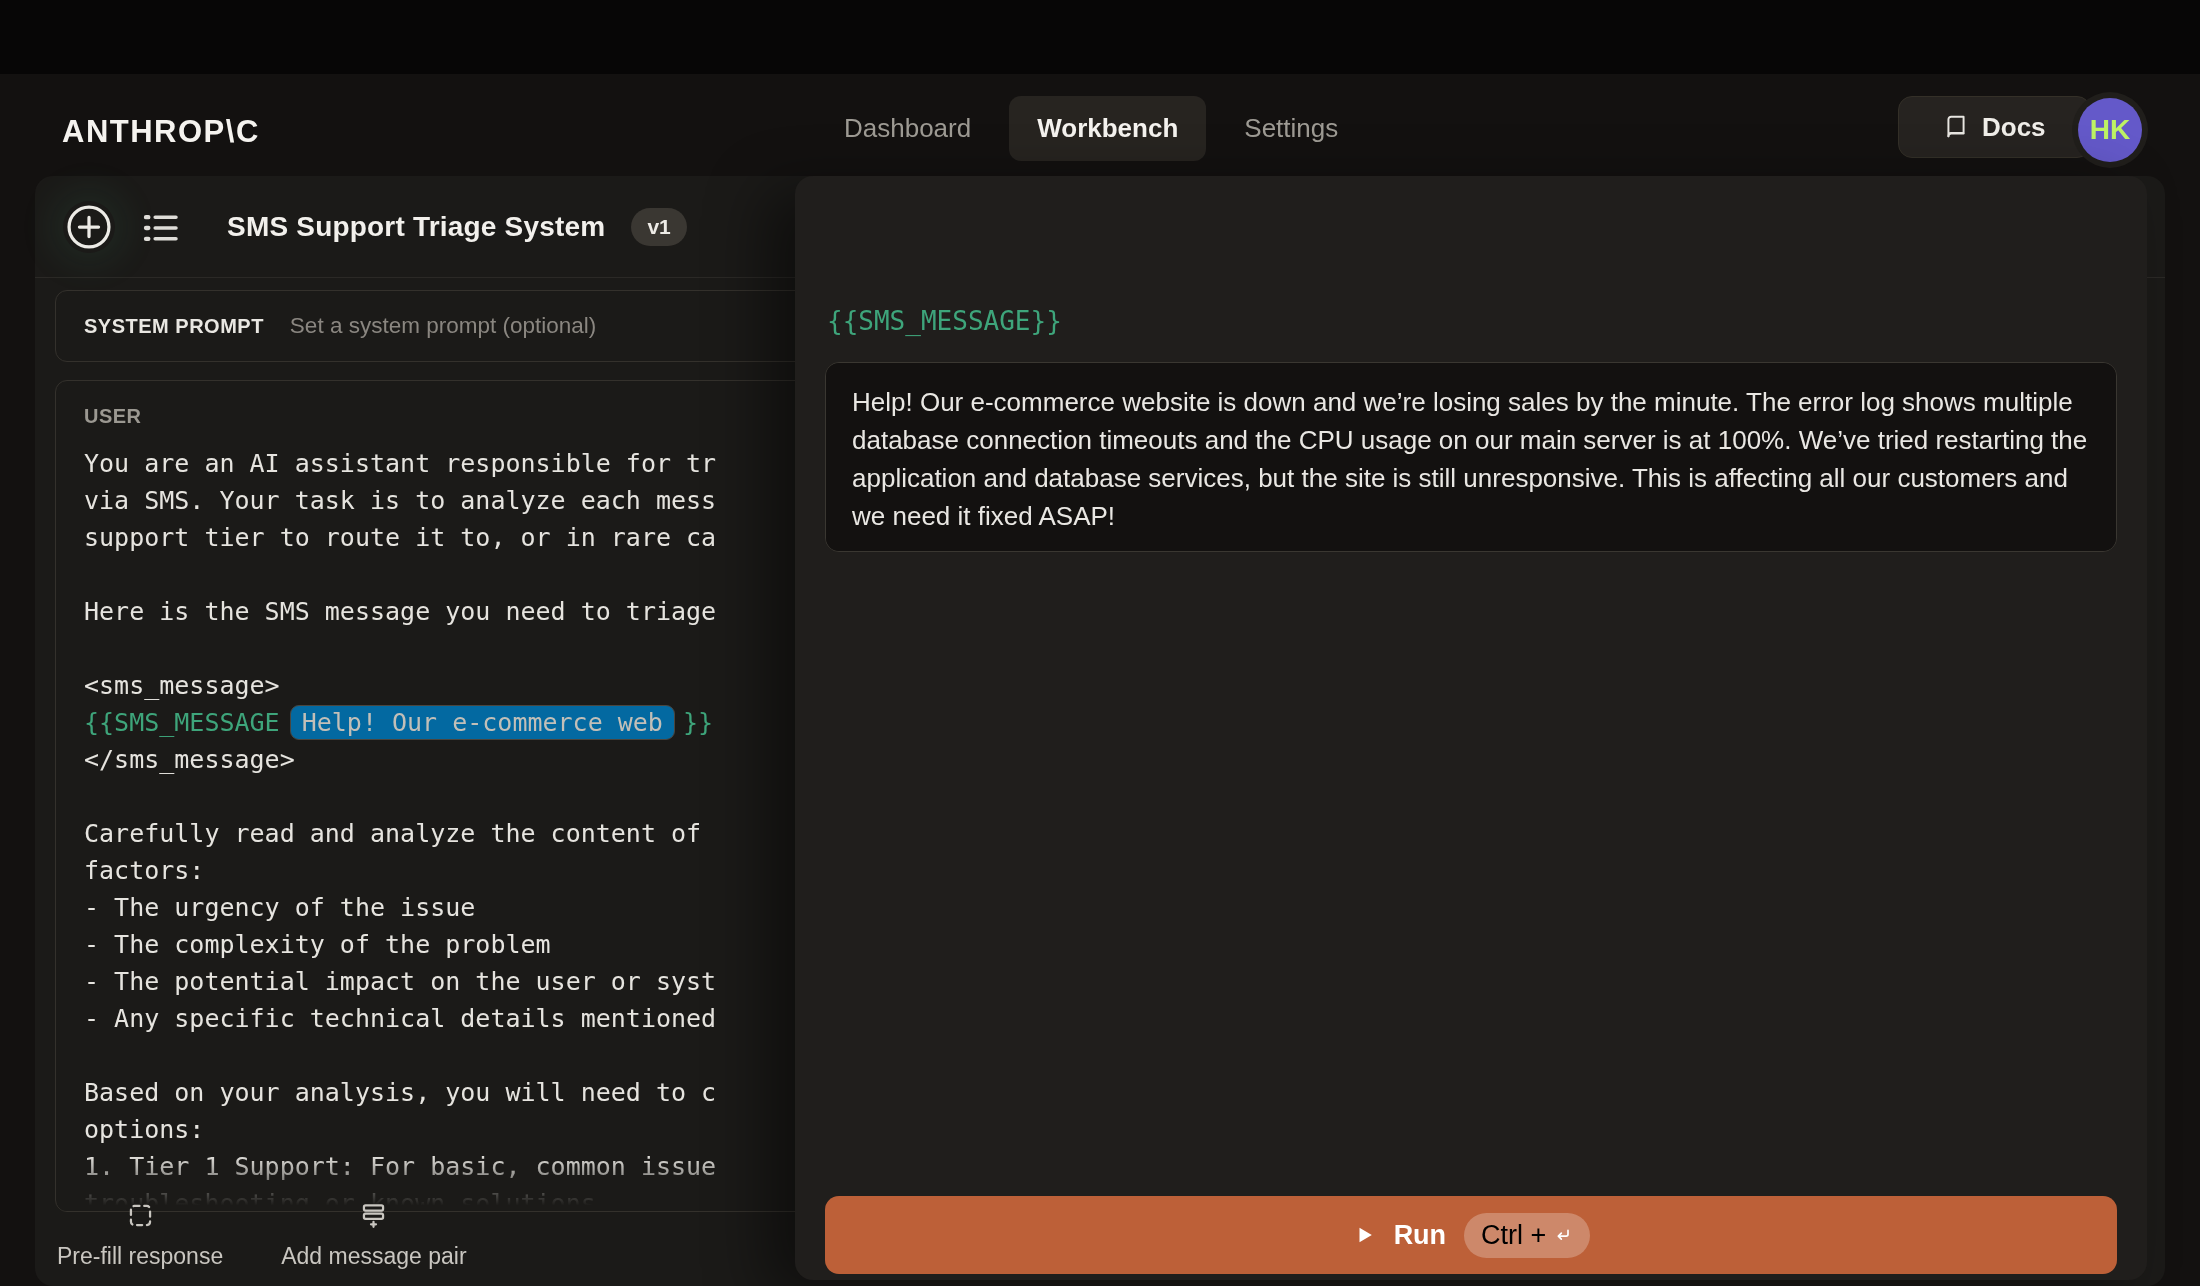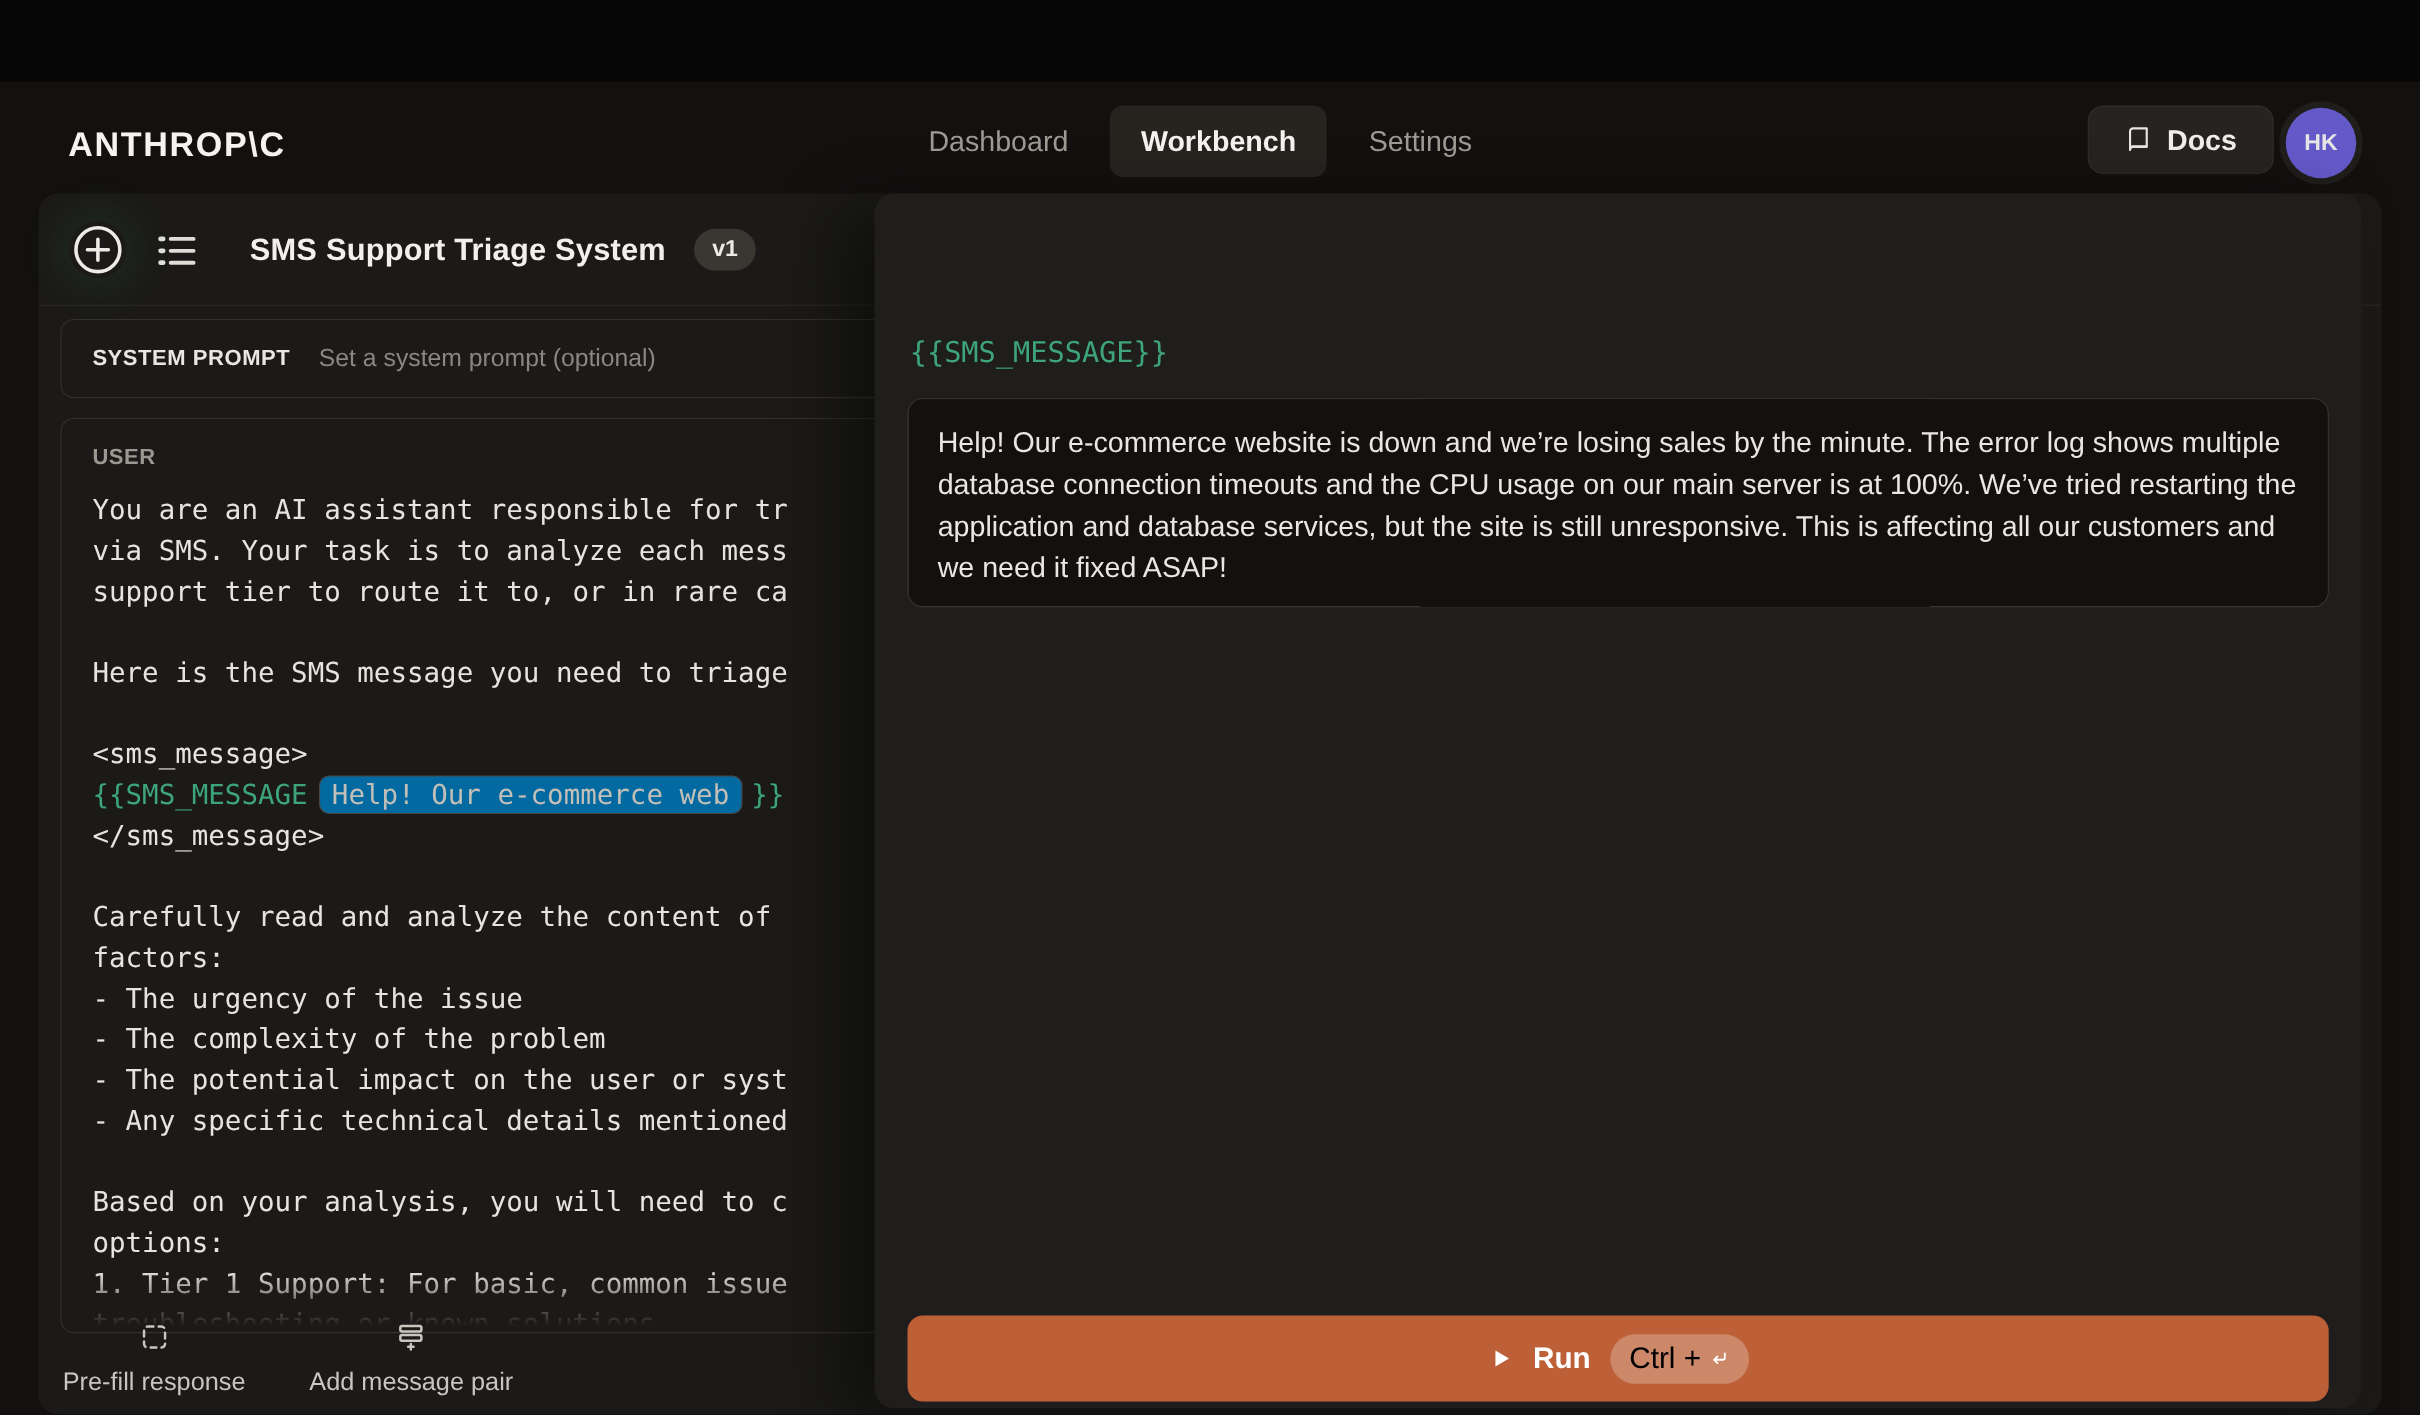--- a/index.html
+++ b/index.html
@@ -7,27 +7,27 @@
               font-family:"Liberation Sans", sans-serif; }
   .stage { position:relative; width:2200px; height:1286px;margin-top:48px; }
   .app-bg { position:absolute; left:0; top:26px; width:2200px; height:1216px; background:#131110; }
 
   
   .logo { position:absolute; left:62px; top:66px; font-size:31px; font-weight:700;
           letter-spacing:1.5px; color:#F5F3EF; }
   .nav-tabs { position:absolute; left:816px; top:48px; display:flex; align-items:center; gap:10px; }
   .nav-tab { font-size:26px; color:#9E9B94; padding:17px 28px; border-radius:12px; cursor:pointer; }
   .nav-tab.active { background:#272420; color:#F5F3EF; font-weight:700; }
-  .docs-btn { position:absolute; left:1898px; top:48px; height:62px; padding:0 32px;
+  .docs-btn { position:absolute; left:1898px; top:48px; height:62px; padding:0 44px;
               display:flex; align-items:center; gap:13px; background:#262320;
               border:1px solid #343028; border-radius:14px; color:#F0EEE9;
               font-size:26px; font-weight:700; cursor:pointer; }
   .avatar { position:absolute; left:2078px; top:50px; width:64px; height:64px; border-radius:50%;
-            background:var(--purple); color:#e5e5e5; display:flex; align-items:center; justify-content:center;
-            font-size:21px; font-weight:700; box-shadow:0 0 0 6px #201E1B; cursor:pointer; }
+            background:var(--purple); color:#bef264; display:flex; align-items:center; justify-content:center;
+            font-size:28px; font-weight:700; box-shadow:0 0 0 6px #201E1B; cursor:pointer; }
 
   
   .prompt-panel { position:absolute; left:35px; top:128px; width:2130px; height:1110px;
                   background:#1B1A18; border-radius:18px; }
   .panel-header { position:absolute; top:0; left:0; right:0; height:102px; border-bottom:1px solid #2B2926; }
   .plus-btn { position:absolute; left:28px; top:25px; width:52px; height:52px; border-radius:50%;
               display:flex; align-items:center; justify-content:center; color:#EDEBE6;
               box-shadow:0 0 34px 12px rgba(70,160,115,0.10); cursor:pointer; }
   .list-btn { position:absolute; left:106px; top:35px; width:40px; height:34px; color:#DFDDD8; cursor:pointer; }
   .title-row { position:absolute; left:192px; top:0; height:102px; display:flex; align-items:center; gap:26px; }

